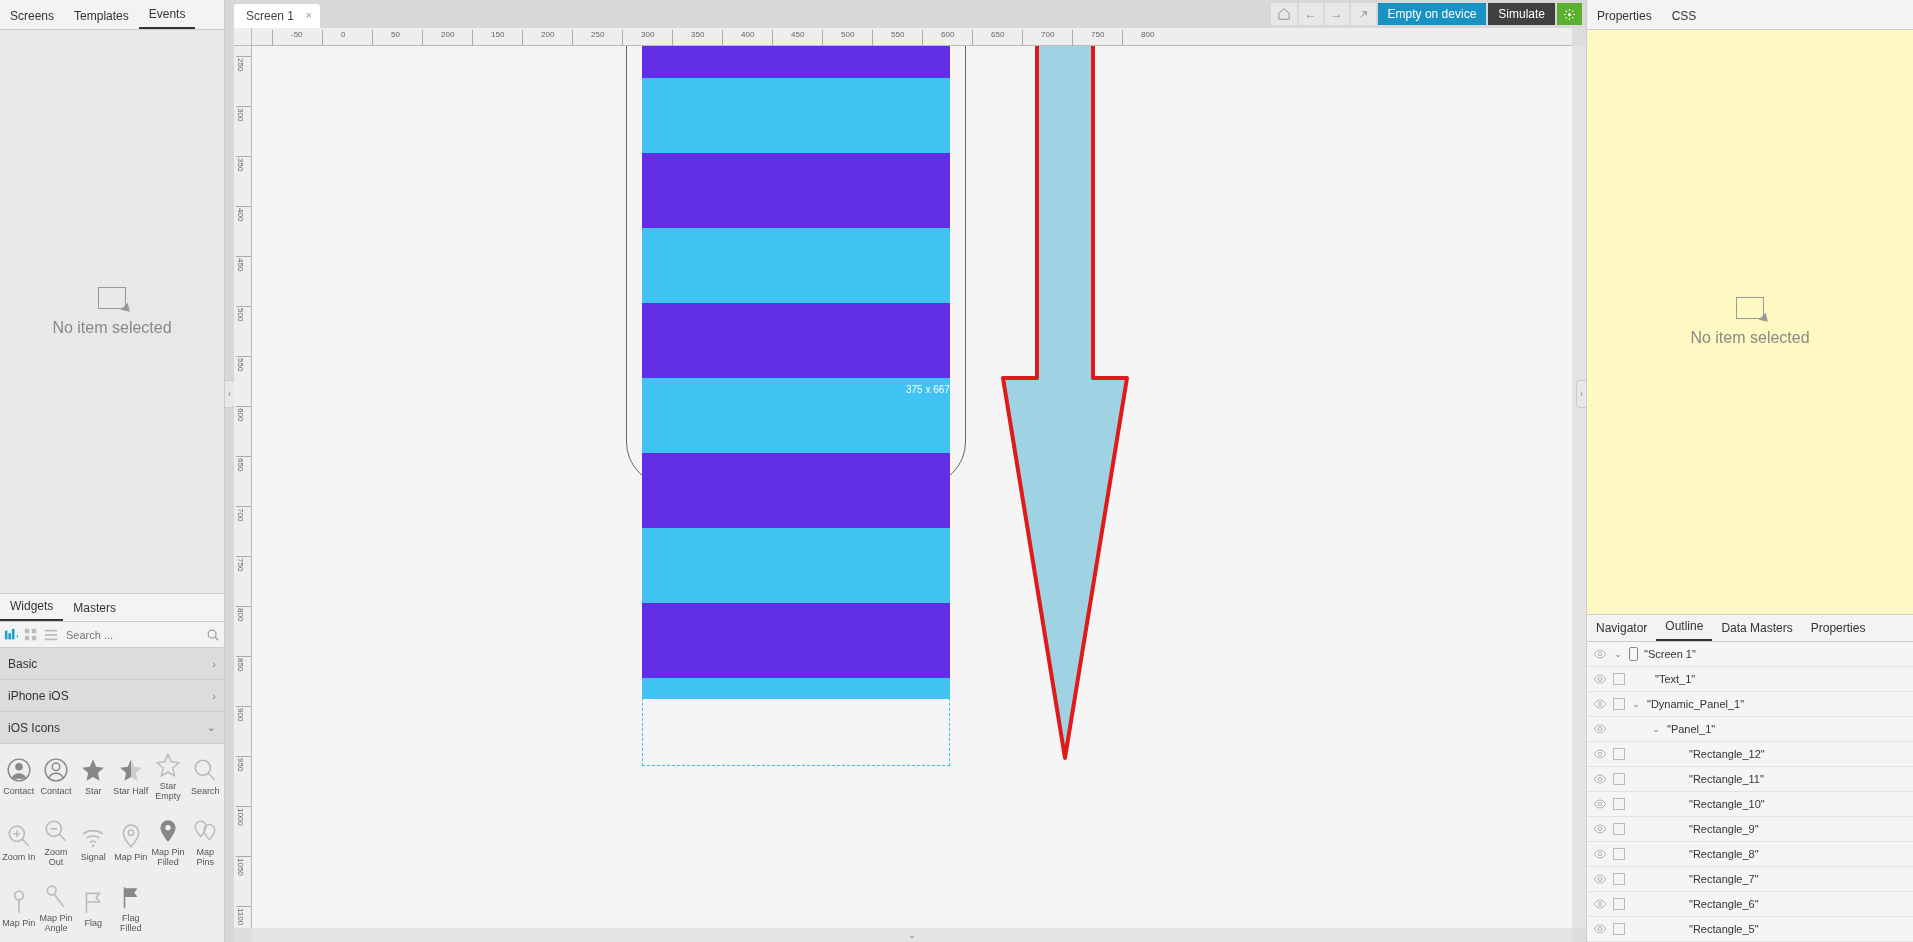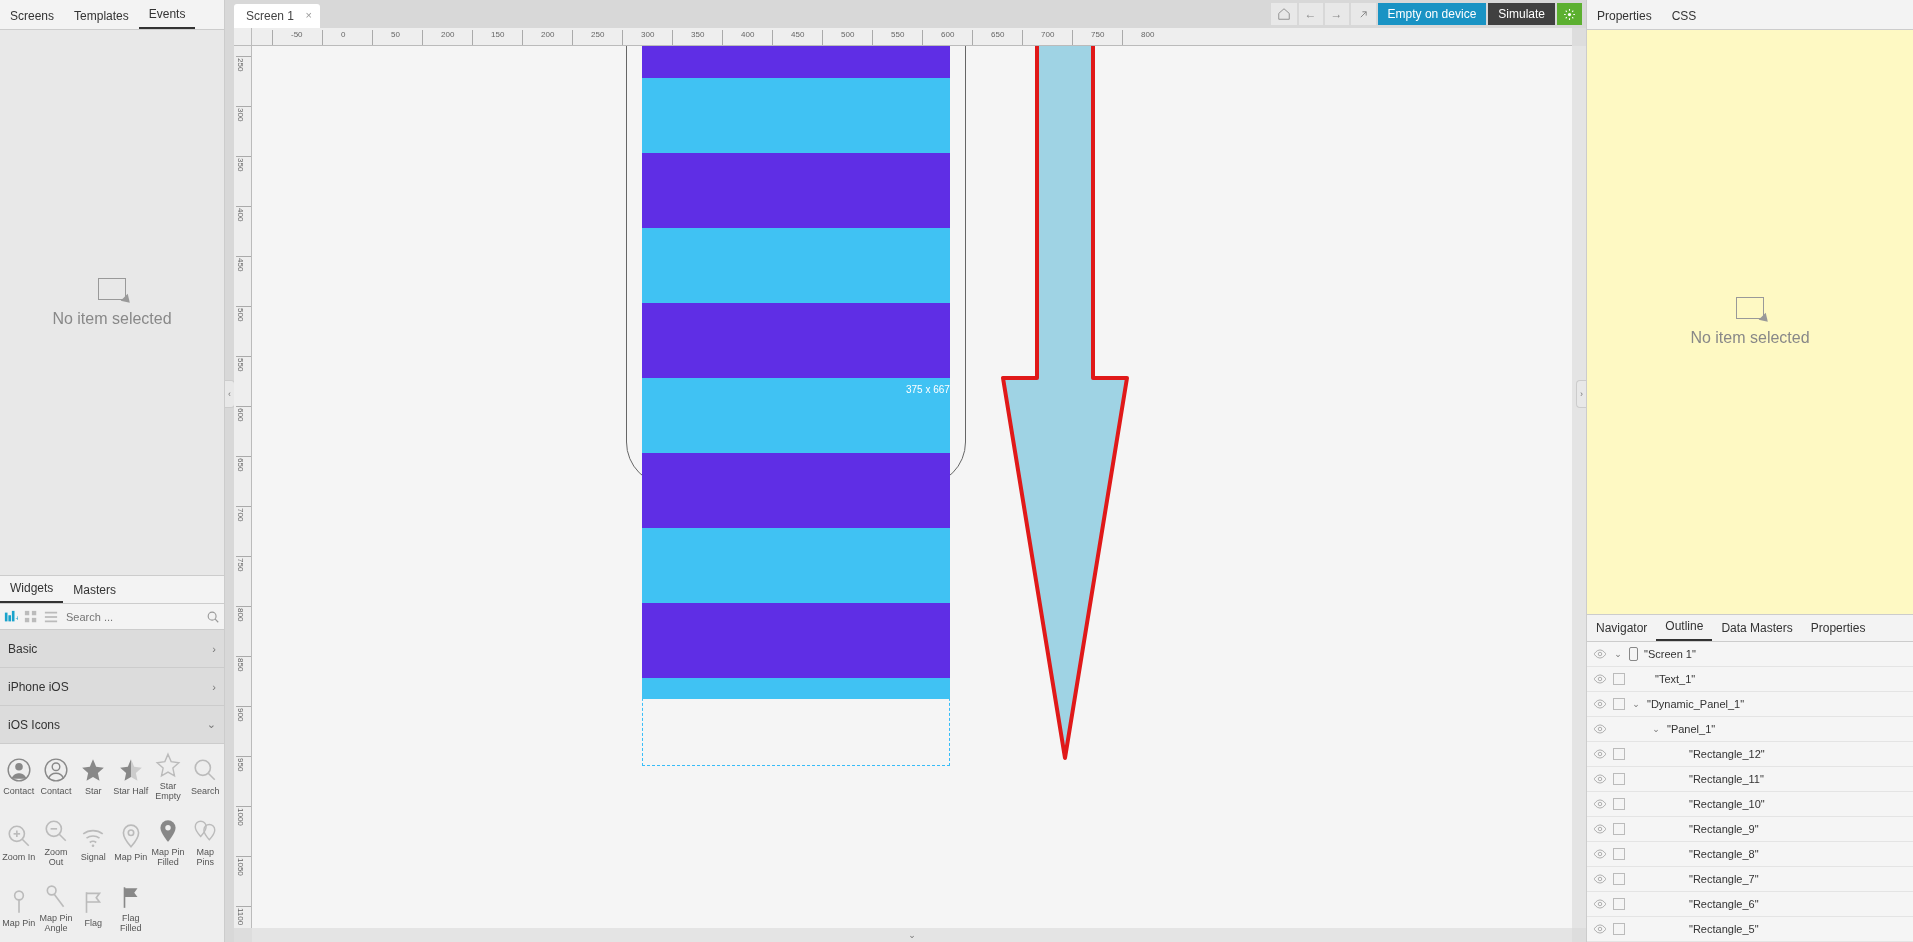--- a/index.html
+++ b/index.html
@@ -19,21 +19,21 @@
 .widgets-panel { border-top:1px solid #ccc; }
 .widgets-tabs { display:flex; align-items:flex-end; height:28px; background:#f3f3f3; border-bottom:1px solid #ccc; }
 .widgets-tabs span { padding:6px 10px; font-size:12px; color:#333; cursor:pointer; }
 .widgets-tabs span.active { border-bottom:2px solid #333; }
 .widgets-toolbar { display:flex; align-items:center; height:26px; background:#f3f3f3; border-bottom:1px solid #ccc; padding:0 4px; gap:6px; }
 .wt-icon { width:14px; height:14px; display:inline-block; }
 .search-box { flex:1; display:flex; align-items:center; }
 .search-box input { width:100%; border:none; background:transparent; font-size:11px; outline:none; padding:2px; }
 .search-glass { width:14px; height:14px; color:#888; }
 
-.cat-row { display:flex; align-items:center; justify-content:space-between; background:#dcdcdc; height:38px; padding:0 8px; font-size:12px; color:#333; border-bottom:1px solid #ccc; cursor:pointer; }
+.cat-row { display:flex; align-items:center; justify-content:space-between; background:#dcdcdc; height:32px; padding:0 8px; font-size:12px; color:#333; border-bottom:1px solid #ccc; cursor:pointer; }
 .cat-row.expanded { background:#dcdcdc; }
 .chev { font-size:11px; color:#777; }
 
 .icon-grid { display:grid; grid-template-columns:repeat(6,1fr); background:#eee; }
 .icon-cell { height:66px; display:flex; flex-direction:column; align-items:center; justify-content:center; gap:4px; cursor:pointer; }
 .icon-cell svg { width:26px; height:26px; }
 .icon-label { font-size:9px; color:#555; text-align:center; line-height:1.1; }
 
 
 .left-collapse { position:absolute; left:225px; top:380px; width:10px; height:28px; background:#e8e8e8; border:1px solid #ccc; border-left:none; display:flex; align-items:center; justify-content:center; font-size:9px; color:#777; cursor:pointer; border-radius:0 4px 4px 0; }

